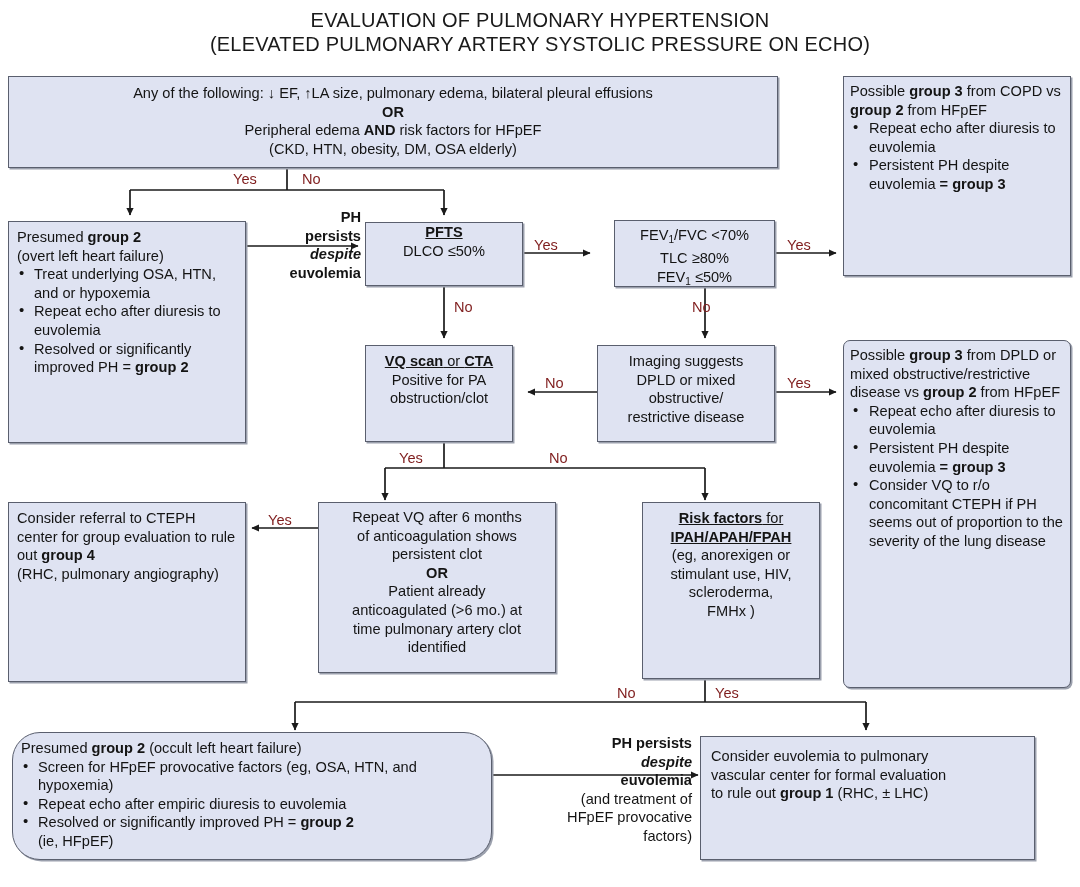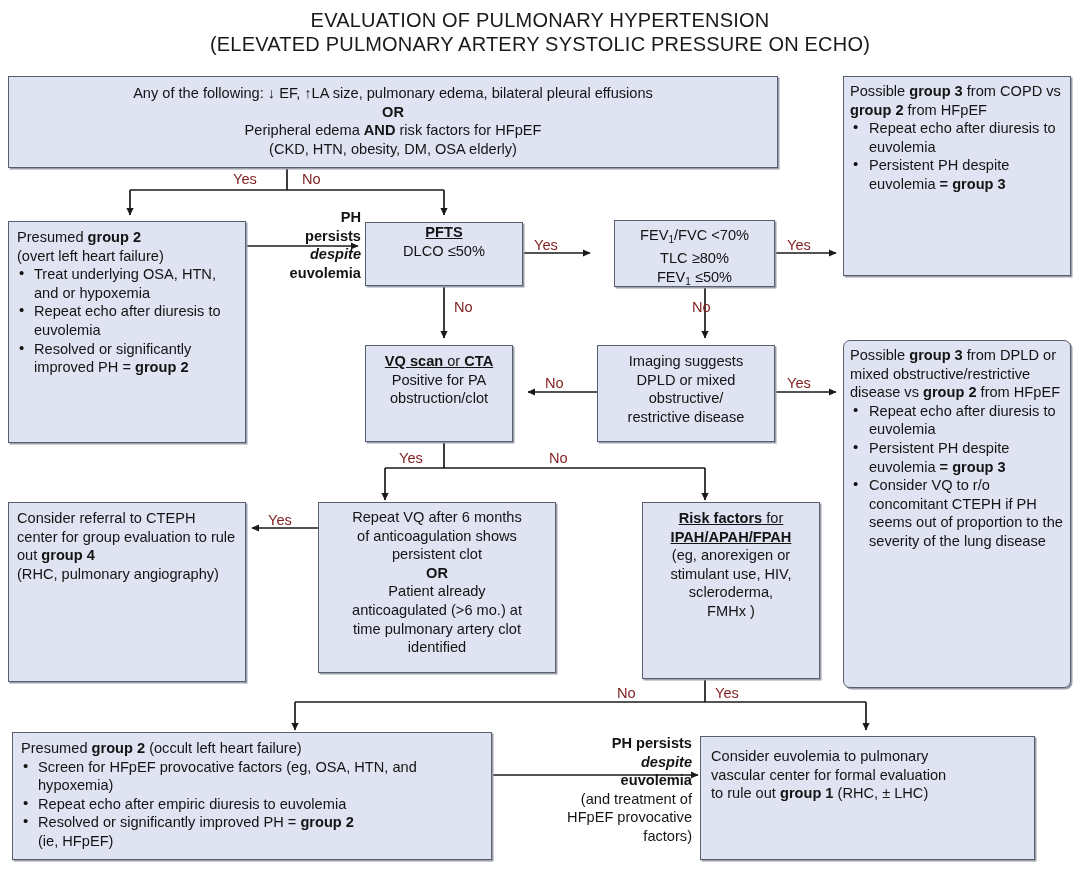--- a/index.html
+++ b/index.html
@@ -198,21 +198,21 @@
 
   <div class="box ctr" style="left:594px;top:502px;width:178px;height:177px;padding-top:6px;margin-left:48px;">
     <div><span class="ul-b">Risk factors</span><u> for</u></div>
     <div><span class="ul-b">IPAH/APAH/FPAH</span></div>
     <div>(eg, anorexigen or</div>
     <div>stimulant use, HIV,</div>
     <div>scleroderma,</div>
     <div>FMHx )</div>
   </div>
 
-  <div class="box lft" style="left:12px;top:732px;width:480px;height:128px;padding:6px 8px;">
+  <div class="box lft" style="left:12px;top:732px;width:480px;height:128px;padding:6px 8px;border-radius:28px;">
     <div>
       <span>Presumed </span><b>group 2</b><span> (occult left heart failure)</span>
     </div>
     <ul>
       <li>Screen for HFpEF provocative factors (eg, OSA, HTN, and hypoxemia)</li>
       <li>Repeat echo after empiric diuresis to euvolemia</li>
       <li><span>Resolved or significantly improved PH = </span><b>group 2</b><br><span>(ie, HFpEF)</span></li>
     </ul>
   </div>
 

